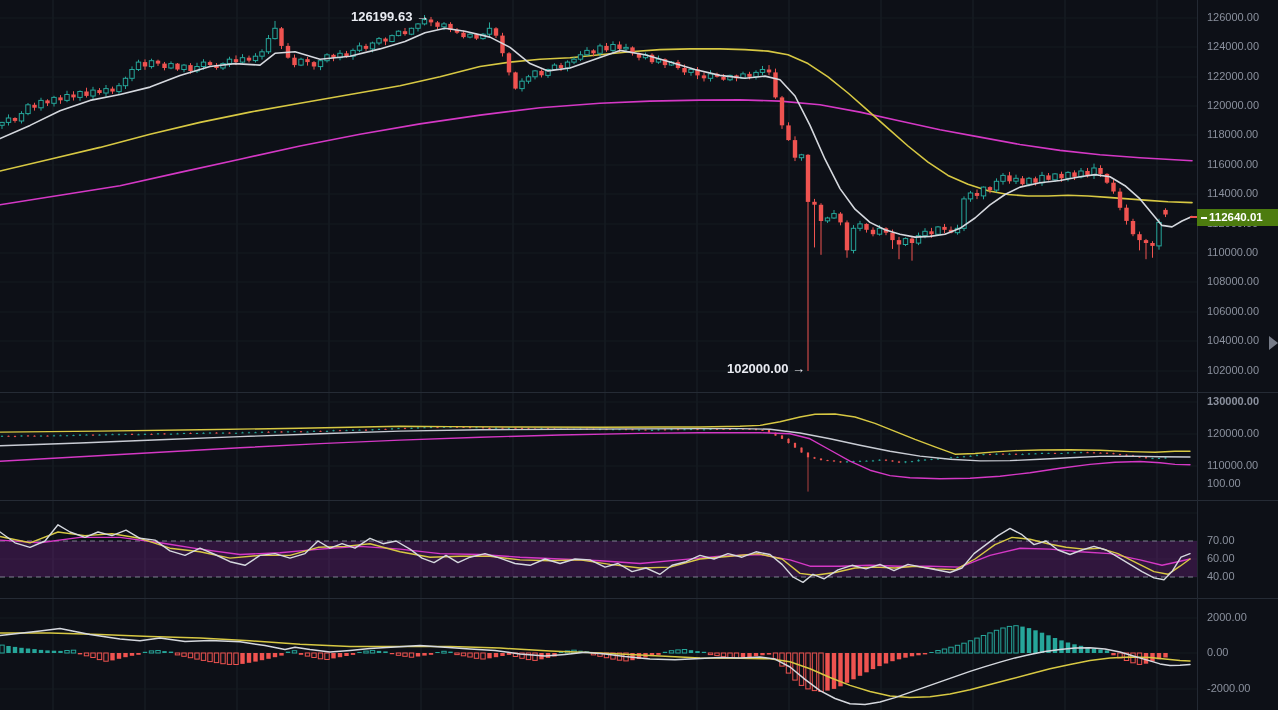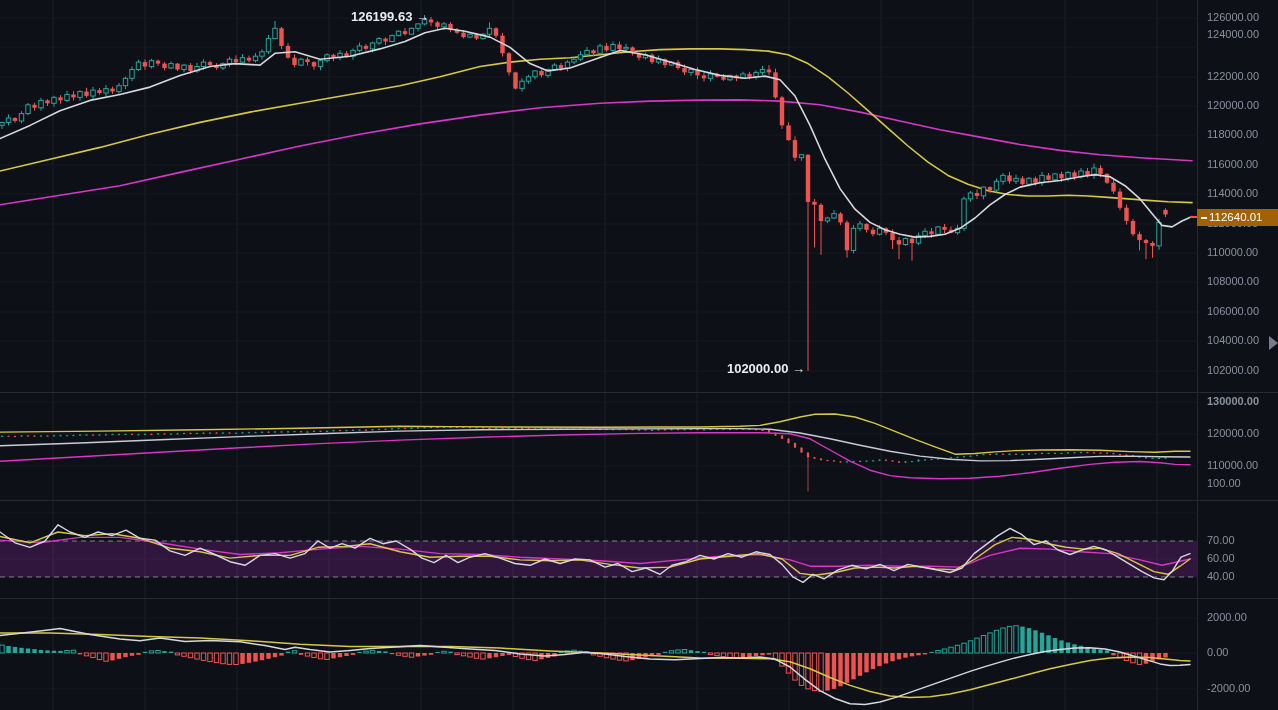--- a/index.html
+++ b/index.html
@@ -1,22 +1,22 @@
 <!DOCTYPE html>
 <html><head>
 <meta charset="utf-8">
 <style>
   html,body{margin:0;padding:0;background:#07090d;}
   .stage{position:relative;width:1278px;height:710px;background:#0d1017;overflow:hidden;
          font-family:"Liberation Sans","DejaVu Sans",sans-serif;}
   #chart{position:absolute;left:0;top:0;}
   .axis{position:absolute;left:1197px;top:0;width:81px;height:710px;border-left:1px solid #232933;}
   .axis-label{position:absolute;left:9px;color:#8b919e;font-size:11px;white-space:nowrap;}
-  .price-tag{position:absolute;left:1197px;top:209px;width:81px;height:17px;background:#a16207;
-             color:#ffffff;font-size:11.5px;font-weight:normal;line-height:17px;padding-left:12px;
+  .price-tag{position:absolute;left:1197px;top:209px;width:81px;height:17px;background:#4d7c0f;
+             color:#ffffff;font-size:11.5px;font-weight:bold;line-height:17px;padding-left:12px;
              box-sizing:border-box;white-space:nowrap;}
   .price-tag .tick{position:absolute;left:4px;top:8px;width:6px;height:1.5px;background:#ffffff;}
   .tag-pointer{position:absolute;left:1190px;top:216px;width:7px;height:2px;background:#ef5350;}
   .ann{position:absolute;color:#e9ebf2;font-size:13px;font-weight:bold;white-space:nowrap;}
   .ann-peak{top:9px;right:849px;}
   .ann-low{top:361px;right:473px;}
   .watermark{position:absolute;left:567px;top:669px;color:#ef5350;font-size:25px;font-weight:600;
              letter-spacing:1px;white-space:nowrap;}
   .scroll-arrow{position:absolute;left:1269px;top:336px;width:0;height:0;
                 border-top:7px solid transparent;border-bottom:7px solid transparent;
@@ -976,21 +976,21 @@
       <rect x="1137.3" y="653.0" width="4.4" height="11.4" fill="#0d1017" stroke="#ef5350" stroke-width="1"></rect>
       <rect x="1143.8" y="653.0" width="4.4" height="10.7" fill="#ef5350"></rect>
       <rect x="1150.3" y="653.0" width="4.4" height="8.6" fill="#ef5350"></rect>
       <rect x="1156.8" y="653.0" width="4.4" height="6.3" fill="#ef5350"></rect>
       <rect x="1163.3" y="653.0" width="4.4" height="4.5" fill="#ef5350"></rect>
       <path d="M0 632.9L50 632.9L100 634.6L150 636.4L200 638.1L250 640.8L300 644.3L350 646.4L400 646.4L450 646.4L500 648.1L550 650.9L600 653.0L650 655.6L700 657.9L740 658.3L770 658.8L790 661.8L810 668.8L830 677.5L850 685.4L870 691.5L890 695.9L910 697.6L930 696.8L950 694.1L970 689.8L990 684.5L1010 679.3L1030 674.0L1050 668.8L1070 664.4L1090 660.5L1110 657.9L1130 656.9L1150 657.5L1165 659.1L1180 660.5L1190 661.0" fill="none" stroke="#d7c843" stroke-width="1.5" stroke-linejoin="round" stroke-linecap="round"></path>
       <path d="M0 635.5L40 631.1L60 628.5L90 634.6L120 639.0L140 640.8L160 638.1L185 641.6L210 640.4L240 641.8L265 645.6L285 649.5L295 647.2L310 649.5L330 652.0L350 650.4L370 648.5L395 647.0L420 645.6L445 647.2L470 649.0L495 650.5L520 654.0L545 656.1L565 654.4L585 652.3L605 654.0L625 656.5L650 659.0L675 659.8L700 658.4L720 657.4L740 657.9L760 656.9L775 659.1L790 667.0L805 679.3L820 690.6L835 698.5L850 703.8L865 704.6L880 702.0L895 697.6L910 692.4L925 687.1L940 681.9L955 676.6L970 671.4L985 666.6L1000 662.1L1015 657.9L1030 654.4L1045 651.6L1060 649.5L1075 648.1L1090 647.8L1105 649.0L1120 652.0L1135 656.5L1150 660.9L1160 663.9L1170 665.6L1180 665.3L1190 664.5" fill="none" stroke="#d5d8de" stroke-width="1.5" stroke-linejoin="round" stroke-linecap="round"></path>
     </svg>
   <div class="axis" id="axis">
       <div class="axis-label" style="top: 11px; text-align: right;">126000.00</div>
-      <div class="axis-label" style="top: 28px;">124000.00</div>
+      <div class="axis-label" style="top: 40px;">124000.00</div>
       <div class="axis-label" style="top: 70px;">122000.00</div>
       <div class="axis-label" style="top: 99px;">120000.00</div>
       <div class="axis-label" style="top: 128px;">118000.00</div>
       <div class="axis-label" style="top: 158px;">116000.00</div>
       <div class="axis-label" style="top: 187px;">114000.00</div>
       <div class="axis-label" style="top: 217px;">112000.00</div>
       <div class="axis-label" style="top: 246px;">110000.00</div>
       <div class="axis-label" style="top: 275px; text-align: right;">108000.00</div>
       <div class="axis-label" style="top: 305px;">106000.00</div>
       <div class="axis-label" style="top: 334px;">104000.00</div>

